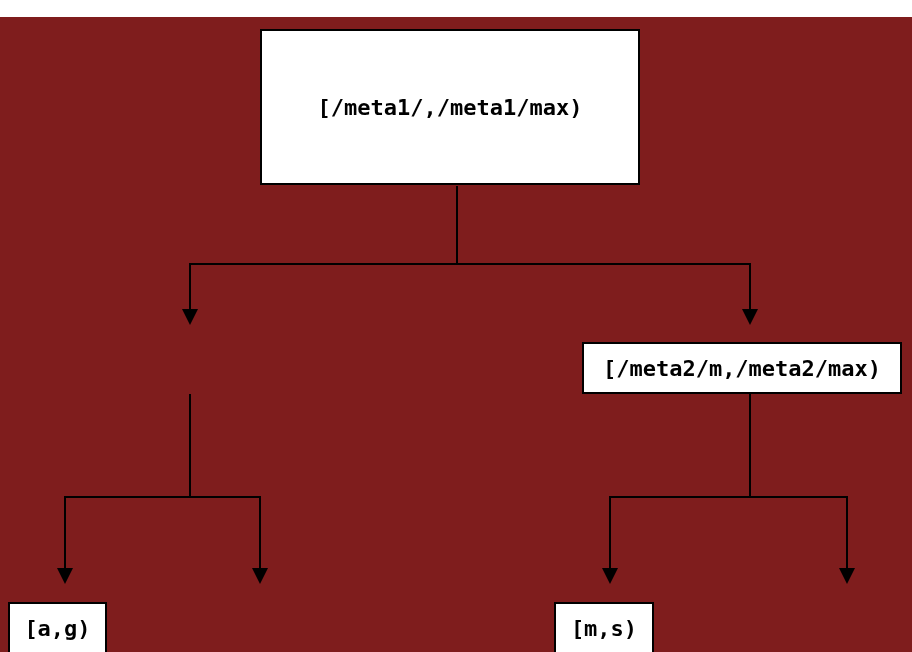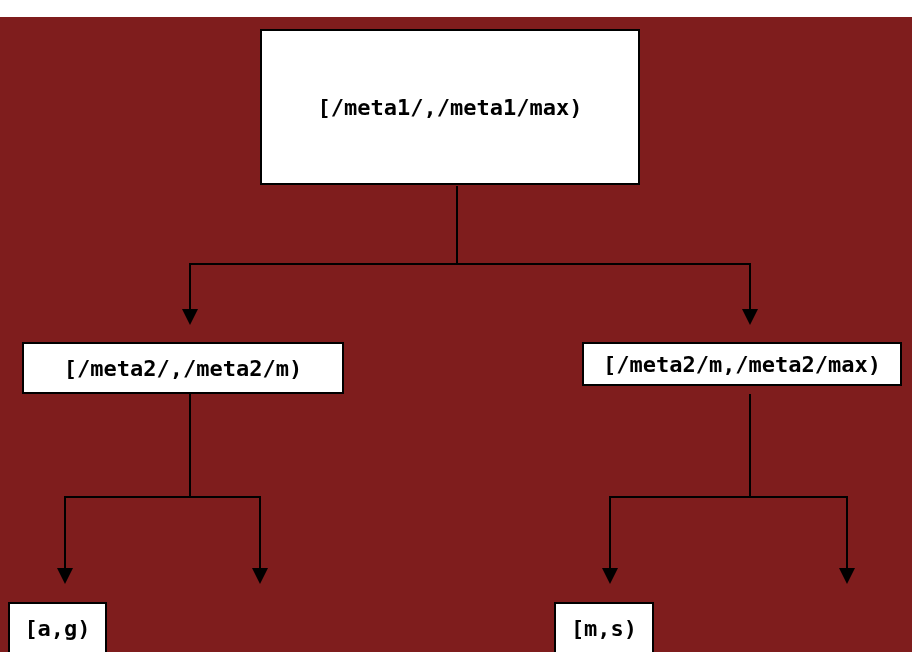--- a/index.html
+++ b/index.html
@@ -31,21 +31,21 @@
     align-items: center;
     justify-content: center;
     color: #000000;
     font-size: 22px;
     font-weight: bold;
     white-space: nowrap;
     box-sizing: border-box;
   }
   .node-root      { left: 260px; top: 12px;  width: 380px; height: 156px; }
   .node-mid-left  { left: 22px;  top: 325px; width: 322px; height: 52px; }
-  .node-mid-right { left: 582px; top: 325px; width: 320px; height: 44px; text-align: center; }
+  .node-mid-right { left: 582px; top: 325px; width: 320px; height: 52px; text-align: center; }
   .node-leaf-1    { left: 8px;   top: 585px; width: 99px;  height: 52px; align-items: center; }
   .node-leaf-2    { left: 203px; top: 585px; width: 97px;  height: 52px; }
   .node-leaf-3    { left: 554px; top: 585px; width: 100px; height: 52px; }
   .node-leaf-4    { left: 779px; top: 585px; width: 123px; height: 52px; }
 </style>
 </head>
 <body>
 
 <div class="canvas">
 
@@ -74,23 +74,20 @@
       <polygon points="252,551 268,551 260,567"></polygon>
       <polygon points="602,551 618,551 610,567"></polygon>
       <polygon points="839,551 855,551 847,567"></polygon>
     </g>
   </svg>
 
   <div class="node node-root">
     <span>[/meta1/,/meta1/max)</span>
   </div>
 
-  <div class="node node-mid-left">
-    <span>[/meta2/,/meta2/m)</span>
-  </div>
 
   <div class="node node-mid-right">
     <span>[/meta2/m,/meta2/max)</span>
   </div>
 
   <div class="node node-leaf-1">
     <span>[a,g)</span>
   </div>
 
 

